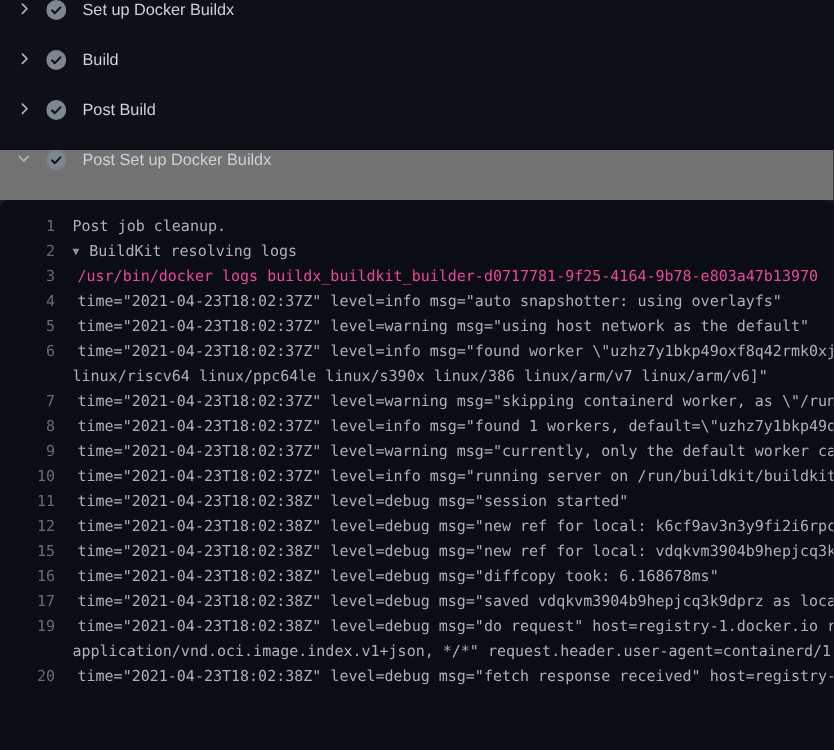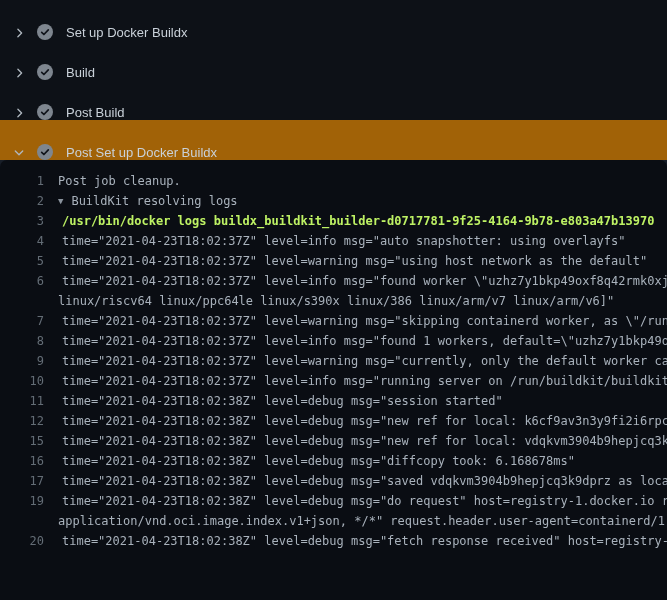--- a/index.html
+++ b/index.html
@@ -4,41 +4,41 @@
 <style>
   html,body{margin:0;padding:0;background:#0d1117;}
   .viewport{
     width:667px;height:600px;overflow:hidden;
     display:flex;flex-direction:column;
     background:#0d1117;
     font-family:"Liberation Sans",sans-serif;
   }
   .steps{flex:none;}
   .step-row{
-    height:40px;display:flex;align-items:flex-end;
+    height:40px;display:flex;align-items:flex-start;
     padding-left:12px;cursor:pointer;box-sizing:border-box;
   }
-  .step-row.expanded{background:#a16207;}
+  .step-row.expanded{background:#737373;}
   .chev{width:14px;height:14px;color:#b0b8c0;display:flex;align-items:center;justify-content:center;flex:none;}
   .check{margin-left:11px;width:16px;height:16px;display:flex;flex:none;}
   .step-label{color:#c9d1d9;font-size:13px;margin-left:13px;white-space:nowrap;}
   .log-wrap{background:#181e28;flex:1;overflow:hidden;}
   .log{
     background:#0a0d13;height:100%;box-sizing:border-box;
     border-radius:7px 7px 0 0;padding-top:11px;overflow:hidden;
   }
   .log-row{
     height:20px;display:flex;align-items:center;
     font-family:"DejaVu Sans Mono","Liberation Mono",monospace;
     font-size:12px;line-height:20px;white-space:pre;overflow:hidden;
   }
   .num{width:44px;flex:none;text-align:right;color:#646d76;font-size:12px;}
   .txt{margin-left:14px;color:#a9b2bc;flex:none;}
   .txt.indent{margin-left:18px;}
-  .txt.command{color:#bef264;font-weight:bold;}
+  .txt.command{color:#ec4899;font-weight:normal;}
   .group-caret{color:#8b949e;font-size:9px;margin-right:8px;vertical-align:1px;}
 </style>
 </head>
 <body>
 
 <div class="viewport">
   <div class="steps" id="steps">
       <div class="step-row">
         <span class="chev">
           <svg width="14" height="14" viewBox="0 0 16 16" fill="currentColor">

